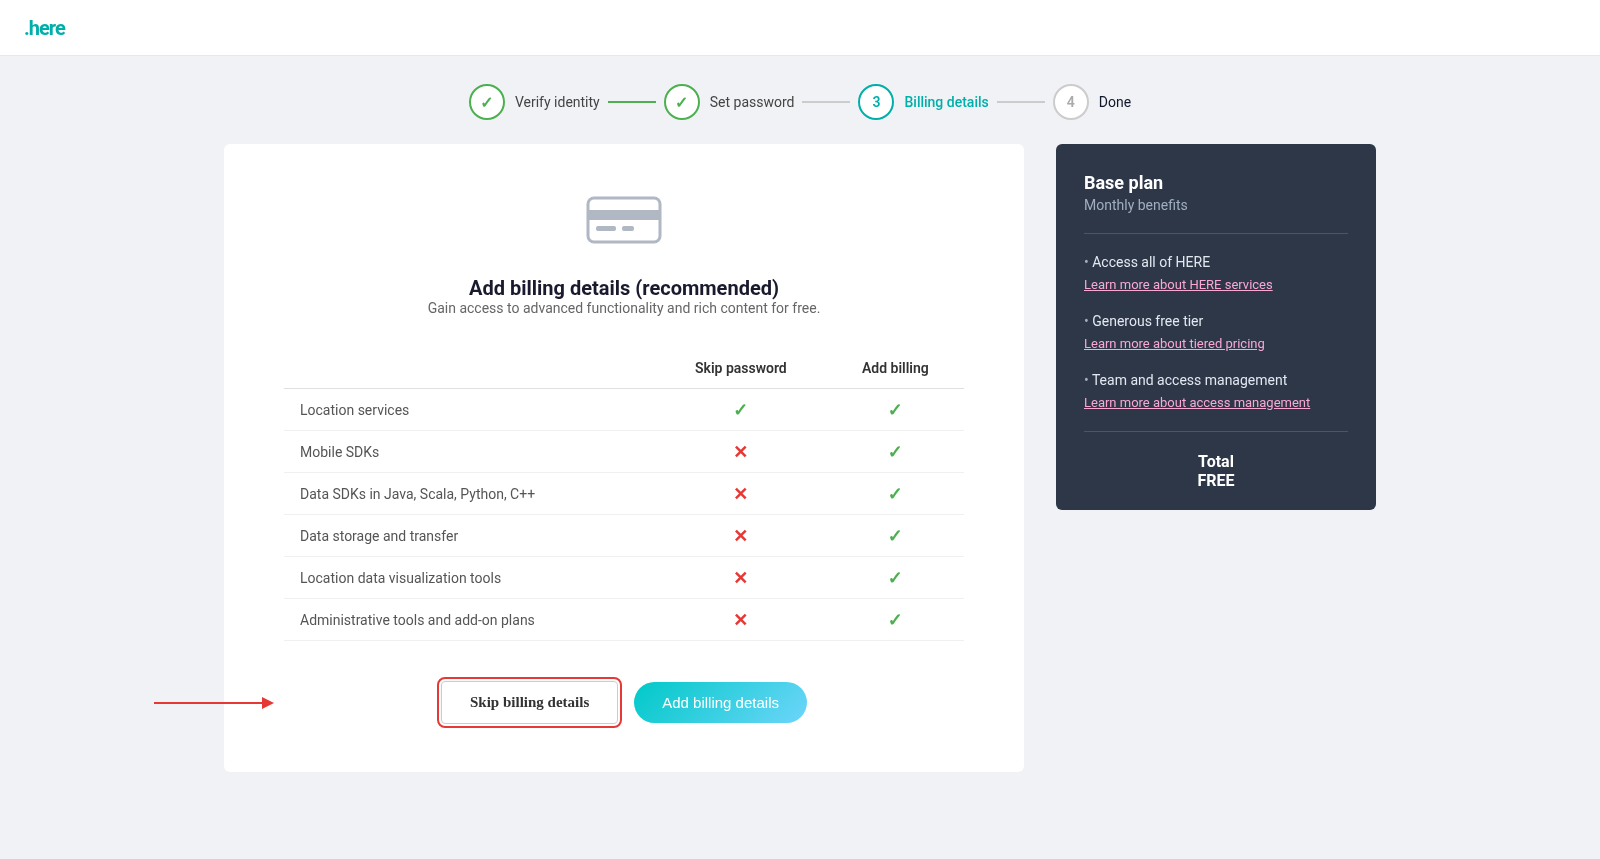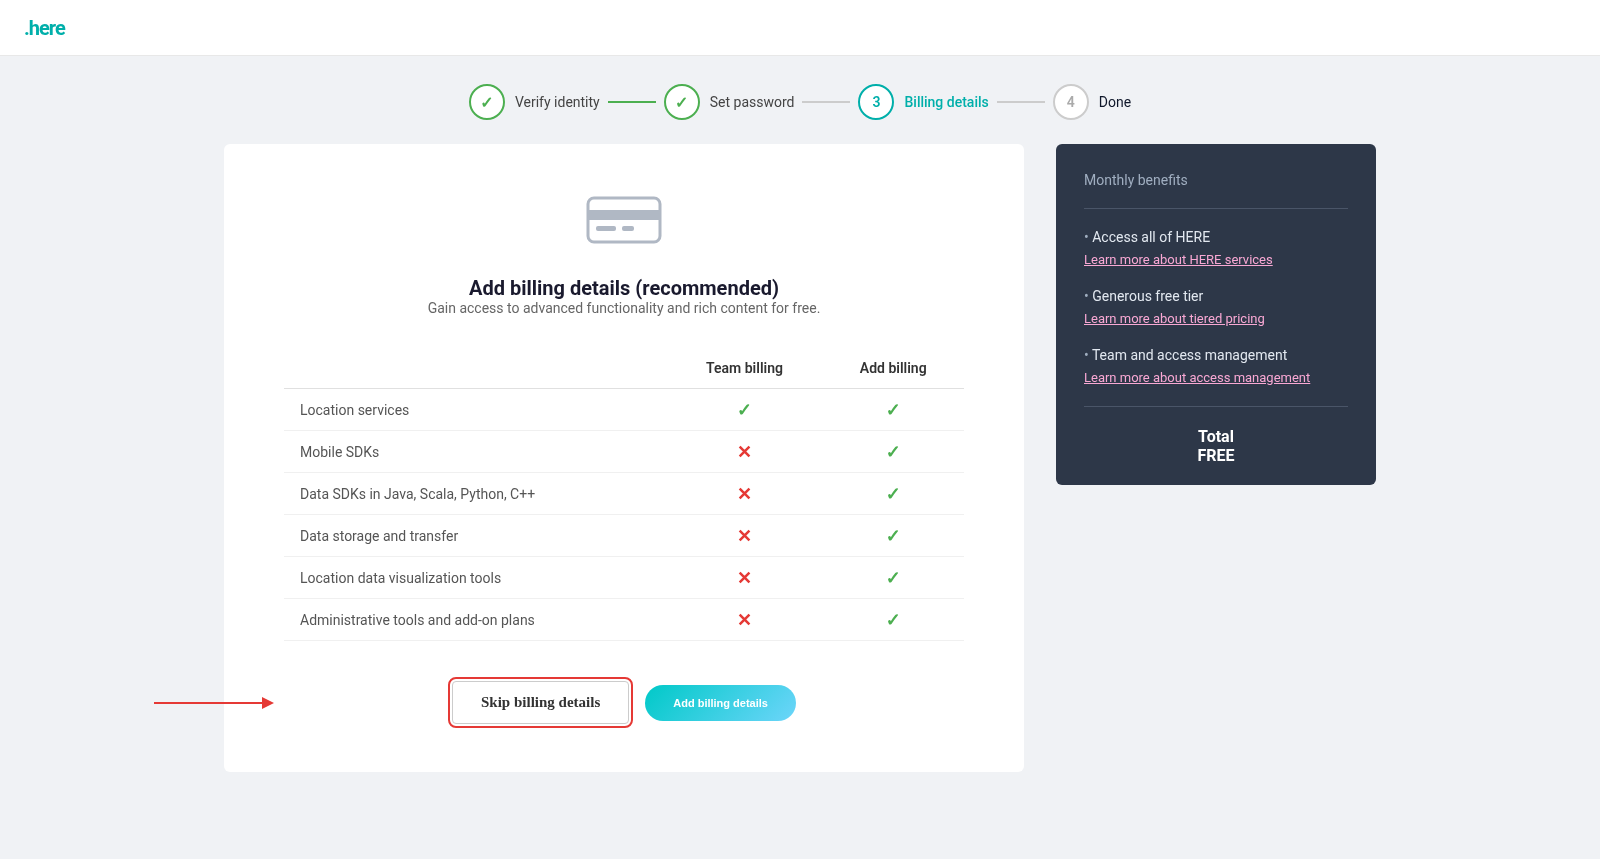--- a/index.html
+++ b/index.html
@@ -201,22 +201,22 @@
       outline: 2px solid #e53935;
       outline-offset: 2px;
       font-family: Liberation Serif, serif;
     }
     .btn-add {
       background: linear-gradient(135deg, #00c9c8, #6dd5fa);
       border: none;
       color: #fff;
       padding: 12px 28px;
       border-radius: 24px;
-      font-size: 11px;
-      font-weight: 700;
+      font-size: 15px;
+      font-weight: 400;
       cursor: pointer;
     }
     .arrow-svg {
       position: absolute;
       left: -140px;
       top: 50%;
       transform: translateY(-50%);
       pointer-events: none;
     }
 
@@ -346,21 +346,21 @@
       </svg>
     </div>
 
     <h2 class="content-title">Add billing details (recommended)</h2>
     <p class="content-subtitle">Gain access to advanced functionality and rich content for free.</p>
 
     <table class="comparison-table">
       <thead>
         <tr>
           <th class="feature-col"></th>
-          <th>Team billing</th>
+          <th>Skip password</th>
           <th>Add billing</th>
         </tr>
       </thead>
       <tbody id="comparison-tbody">
       <tr>
       <td class="feature-name">Location services</td>
       <td class="check-cell">
         <span class="check-green">✓</span>
       </td>
       <td class="check-cell">
@@ -422,20 +422,21 @@
         <polygon points="118,14 130,20 118,26" fill="#e53935"></polygon>
       </svg>
 
       <button class="btn-skip">Skip billing details</button>
       <button class="btn-add">Add billing details</button>
     </div>
 
   </div>
 
   <div class="sidebar-panel">
+    <div class="sidebar-title">Base plan</div>
     <div class="sidebar-subtitle">Monthly benefits</div>
     <hr class="sidebar-divider">
 
     <div id="benefits-list">
         <div class="benefit-item">
       <div class="benefit-item-title">Access all of HERE</div>
       <a class="benefit-link" href="#">Learn more about HERE services</a>
     </div>
         <div class="benefit-item">
       <div class="benefit-item-title">Generous free tier</div>

